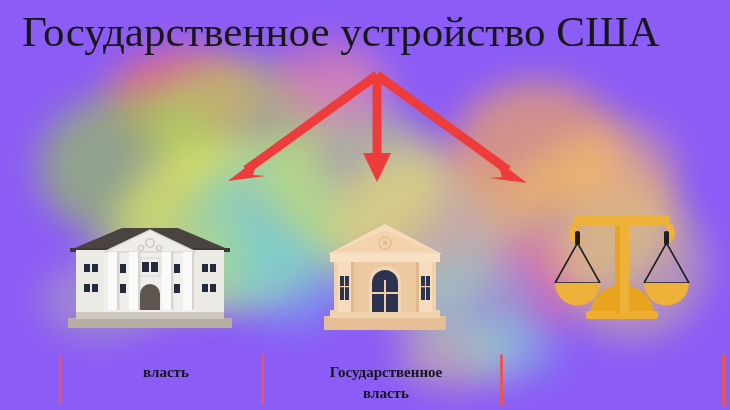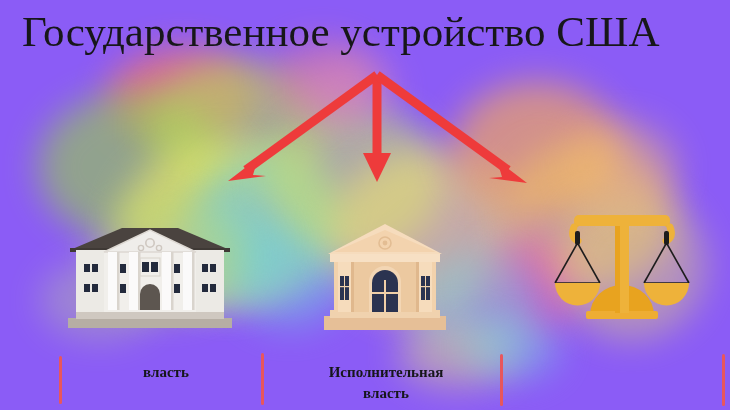--- a/index.html
+++ b/index.html
@@ -245,18 +245,18 @@
   <div class="divider" style="left:59px;top:356px;height:48px;"></div>
   <div class="divider" style="left:261px;top:353px;height:52px;"></div>
   <div class="divider" style="left:500px;top:354px;height:52px;"></div>
   <div class="divider" style="left:722px;top:354px;height:52px;"></div>
 
   <div class="branch-label" id="label-exec">
     <div>власть</div>
   </div>
 
   <div class="branch-label" id="label-legis">
-    <div>Исполнительная</div>
+    <div>Государственное</div>
     <div>власть</div>
   </div>
 
 
 </div>
 
 </body></html>

